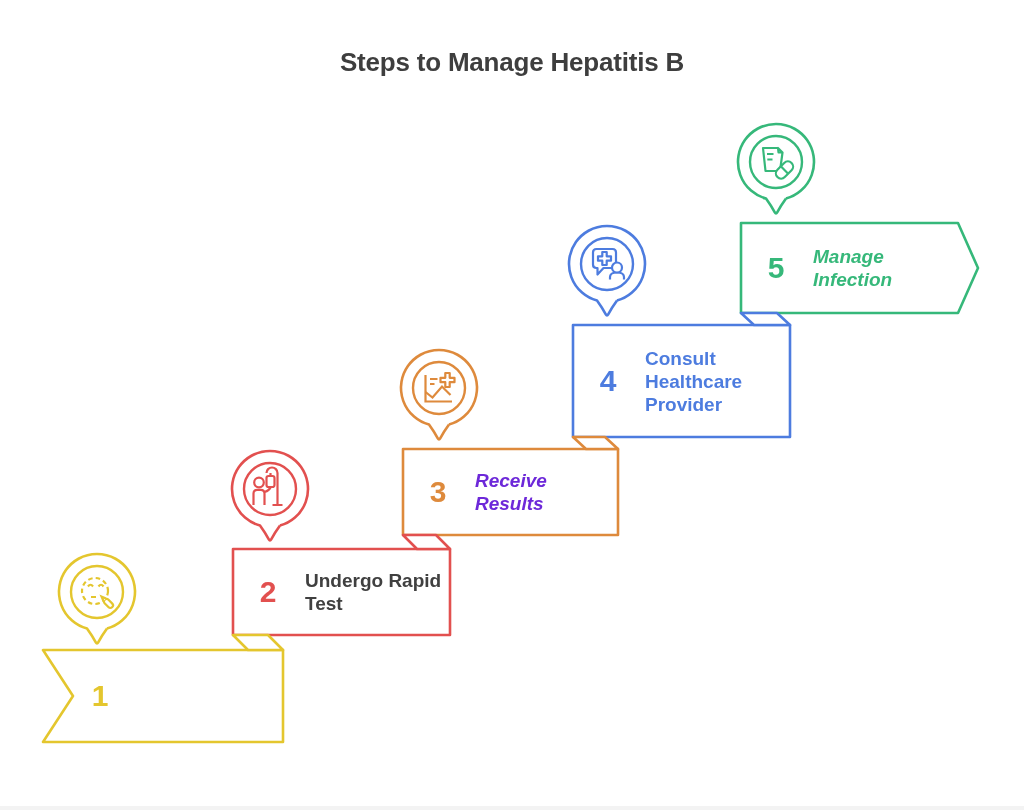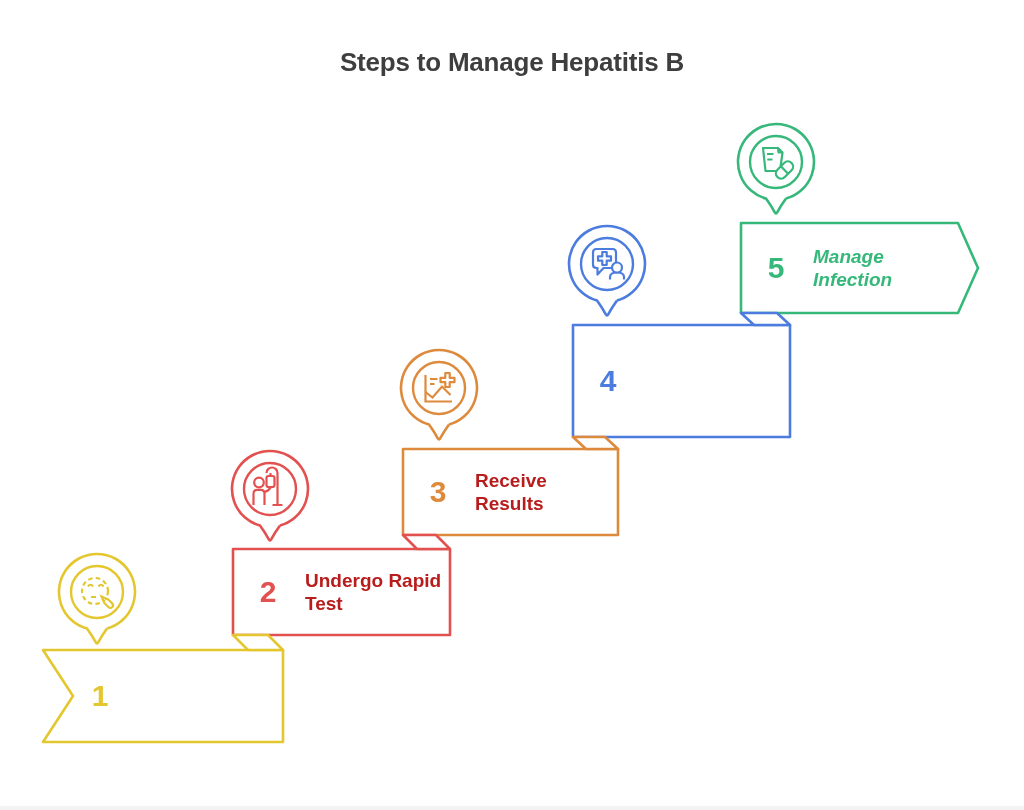--- a/index.html
+++ b/index.html
@@ -110,30 +110,31 @@
     </g>
   </g>
 </svg>
 
 <div class="step-text" style="left:43px;top:650px;width:240px;height:92px;padding-left:36px;box-sizing:border-box;">
   <span class="step-num" style="color: rgb(228, 198, 46);">1</span>
 </div>
 
 <div class="step-text" style="left:233px;top:549px;width:217px;height:86px;padding-left:14px;box-sizing:border-box;">
   <span class="step-num" style="color: rgb(226, 80, 79);">2</span>
-  <span class="step-lbl" style="width: 142px; color: #b91c1c;">Undergo Rapid Test</span>
+  <span class="step-lbl" style="width: 142px; color: #404040;">Undergo Rapid Test</span>
 </div>
 
 <div class="step-text" style="left:403px;top:449px;width:215px;height:86px;padding-left:14px;box-sizing:border-box;">
   <span class="step-num" style="color: rgb(222, 138, 60);">3</span>
-  <span class="step-lbl" style="width: 105px; color: #b91c1c;">Receive Results</span>
+  <span class="step-lbl" style="width: 105px; color: #6d28d9; font-style: italic;">Receive Results</span>
 </div>
 
 <div class="step-text" style="left:573px;top:325px;width:217px;height:112px;padding-left:14px;box-sizing:border-box;">
   <span class="step-num" style="color: rgb(77, 124, 223);">4</span>
+  <span class="step-lbl" style="width: 120px; color: rgb(77, 124, 223);">Consult Healthcare Provider</span>
 </div>
 
 <div class="step-text" style="left:741px;top:223px;width:217px;height:90px;padding-left:14px;box-sizing:border-box;">
   <span class="step-num" style="color: rgb(54, 184, 122);">5</span>
   <span class="step-lbl" style="width: 100px; color: rgb(54, 184, 122); font-style: italic;">Manage Infection</span>
 </div>
 
 <div class="footer-strip"></div>
 
 </body></html>

